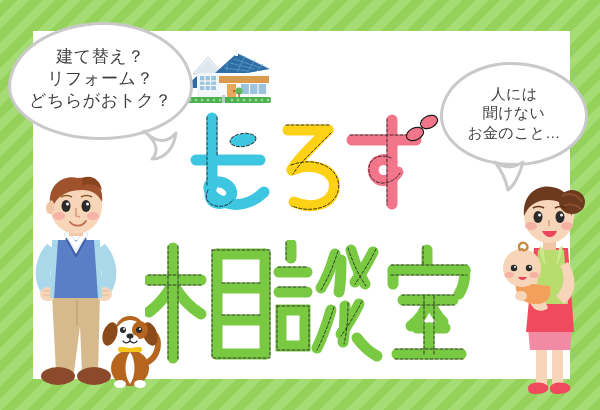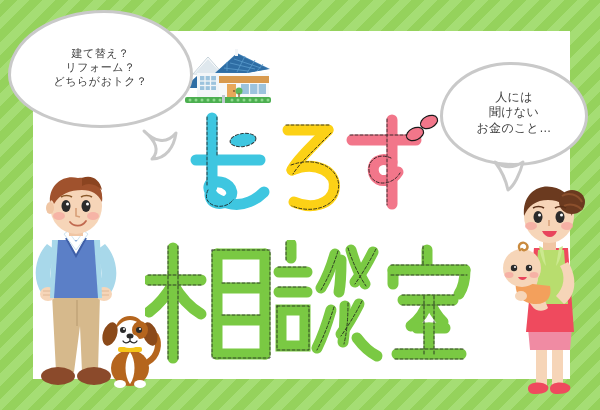--- a/index.html
+++ b/index.html
@@ -25,28 +25,28 @@
     position:absolute;left:33px;top:31px;width:537px;height:348px;
     background:#ffffff;
   }
   
   .bubble{
     position:absolute;background:#ffffff;border:3px solid #c9c9c9;
     box-sizing:border-box;display:flex;align-items:center;justify-content:center;
     color:#3e3e3e;line-height:1.28;text-align:center;white-space:pre-line;
   }
   .bubble-left{
-    left:8px;top:10px;width:185px;height:118px;
+    left:8px;top:22px;width:185px;height:118px;
     border-radius:52% 48% 50% 50% / 55% 55% 45% 45%;
-    font-size:11px;letter-spacing:0.5px;padding:4px 6px 8px;
+    font-size:17px;letter-spacing:0.5px;padding:4px 6px 8px;
   }
   .bubble-right{
     left:440px;top:62px;width:148px;height:104px;
     border-radius:48% 52% 50% 50% / 52% 52% 48% 48%;
-    font-size:12px;letter-spacing:0.3px;padding:4px 6px 6px;
+    font-size:15px;letter-spacing:0.3px;padding:4px 6px 6px;
   }
   .tail{position:absolute;}
   .tail-left{
     left:140px;top:125px;width:42px;height:42px;
   }
   .tail-right{
     left:492px;top:158px;width:34px;height:34px;
   }
   
   .house{position:absolute;left:175px;top:43px;width:105px;height:68px;}

